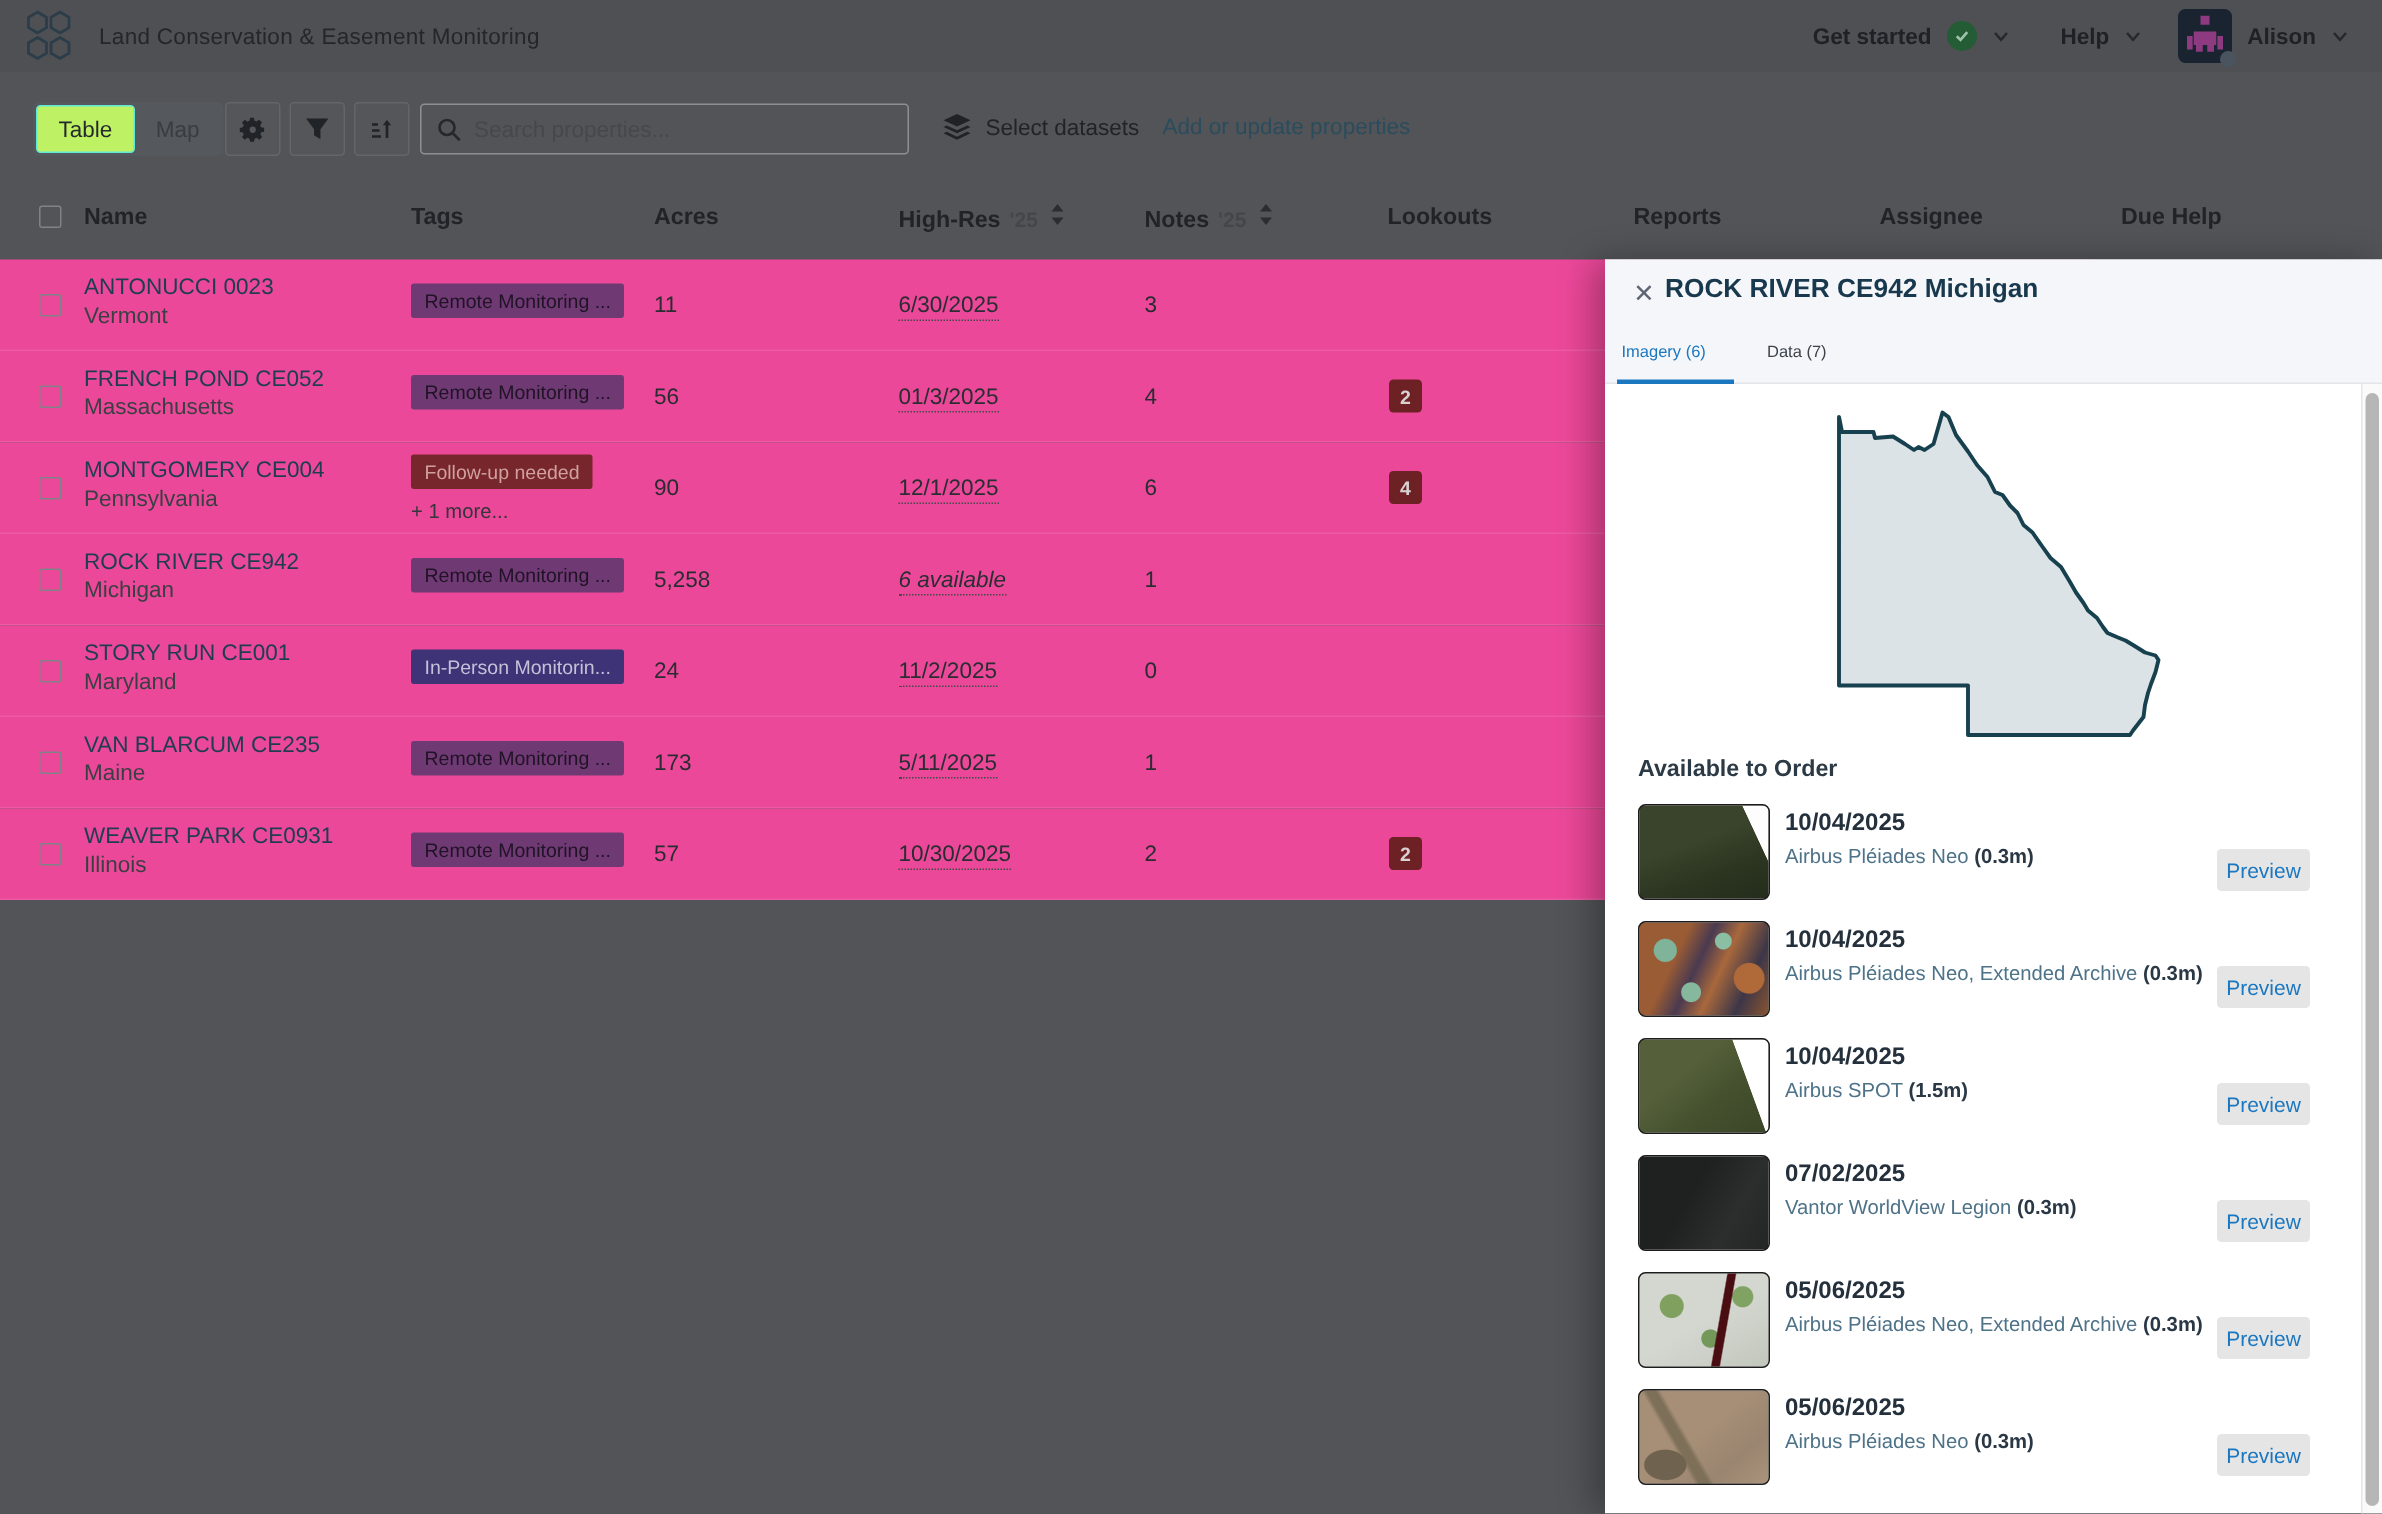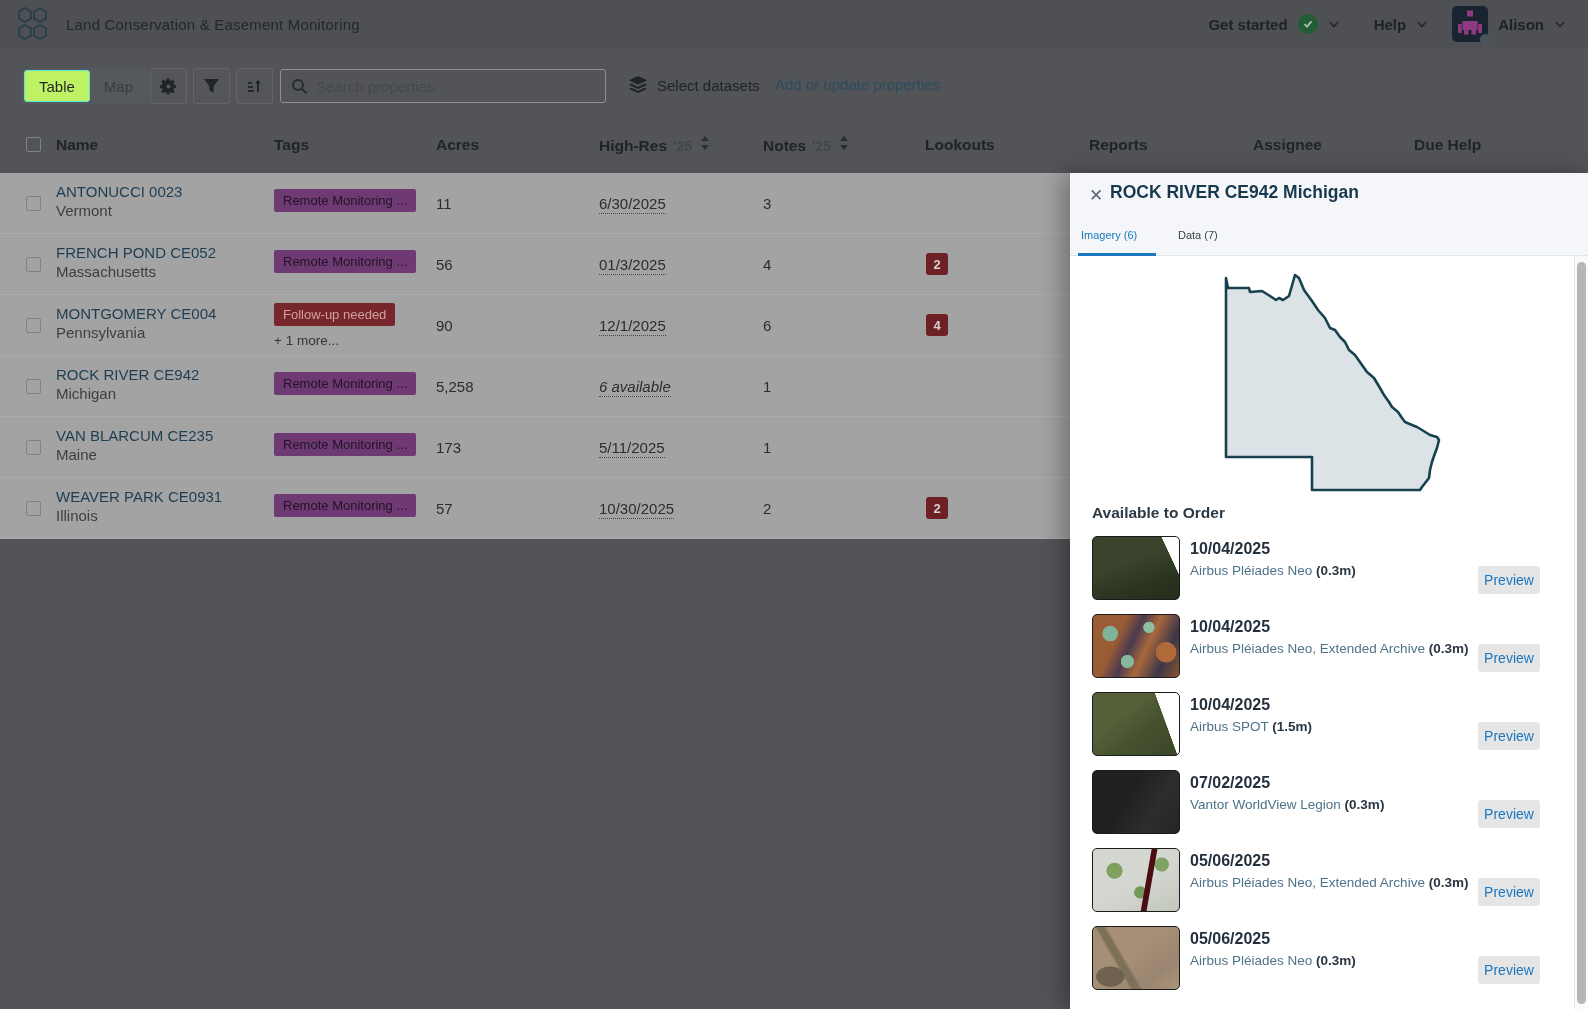--- a/index.html
+++ b/index.html
@@ -39,21 +39,21 @@
 
   
   .thead { position:absolute; left:0; top:122px; width:1588px; height:51px; background:#525458; }
   .th { position:absolute; top:14px; font-size:15.5px; font-weight:bold; color:#202327; white-space:nowrap; }
   .th .yr { font-weight:bold; color:#43474b; font-size:14px; margin-left:6px; }
   .sort-ico { display:inline-block; margin-left:8px; vertical-align:1px; }
   .cb { width:15px; height:15px; border:1.5px solid #7f8286; border-radius:2px; background:transparent; }
   .thead .cb { position:absolute; left:26px; top:15px; }
 
   .rows { position:absolute; left:0; top:173px; width:1588px; }
-  .row { position:relative; width:1396px; height:61px; background:#a3a3a3;
+  .row { position:relative; width:1396px; height:61px; background:#ec4899;
          border-bottom:1px solid rgba(255,255,255,0.10);padding-left:11px; }
   .row .cb { position:absolute; left:26px; top:23px; }
   .r-name { position:absolute; left:56px; top:10px; font-size:15px; color:#1e3d51; }
   .r-state { position:absolute; left:56px; top:29px; font-size:15px; color:#3b3f43; }
   .tag { position:absolute; left:274px; top:16px; font-size:13px; padding:4px 9px; border-radius:2px;
          white-space:nowrap; }
   .tag.purple { background:#6f3a74; color:#201325; }
   .tag.red    { background:#77262b; color:#cfa09f; top:8px; }
   .tag.indigo { background:#3d3376; color:#c5c2d8; }
   .r-more { position:absolute; left:274px; top:38px; font-size:13.5px; color:#33363a; }
@@ -283,20 +283,29 @@
   <div class="row">
     <span class="cb"></span>
     <a class="r-name">ROCK RIVER CE942</a>
     <div class="r-state">Michigan</div>
     <span class="tag purple">Remote Monitoring ...</span>
     <span class="r-acres">5,258</span>
     <a class="r-date avail">6 available</a>
     <span class="r-notes">1</span>
   </div>
 
+  <div class="row">
+    <span class="cb"></span>
+    <a class="r-name">STORY RUN CE001</a>
+    <div class="r-state">Maryland</div>
+    <span class="tag indigo">In-Person Monitorin...</span>
+    <span class="r-acres">24</span>
+    <a class="r-date">11/2/2025</a>
+    <span class="r-notes">0</span>
+  </div>
 
   <div class="row">
     <span class="cb"></span>
     <a class="r-name">VAN BLARCUM CE235</a>
     <div class="r-state">Maine</div>
     <span class="tag purple">Remote Monitoring ...</span>
     <span class="r-acres">173</span>
     <a class="r-date">5/11/2025</a>
     <span class="r-notes">1</span>
   </div>

